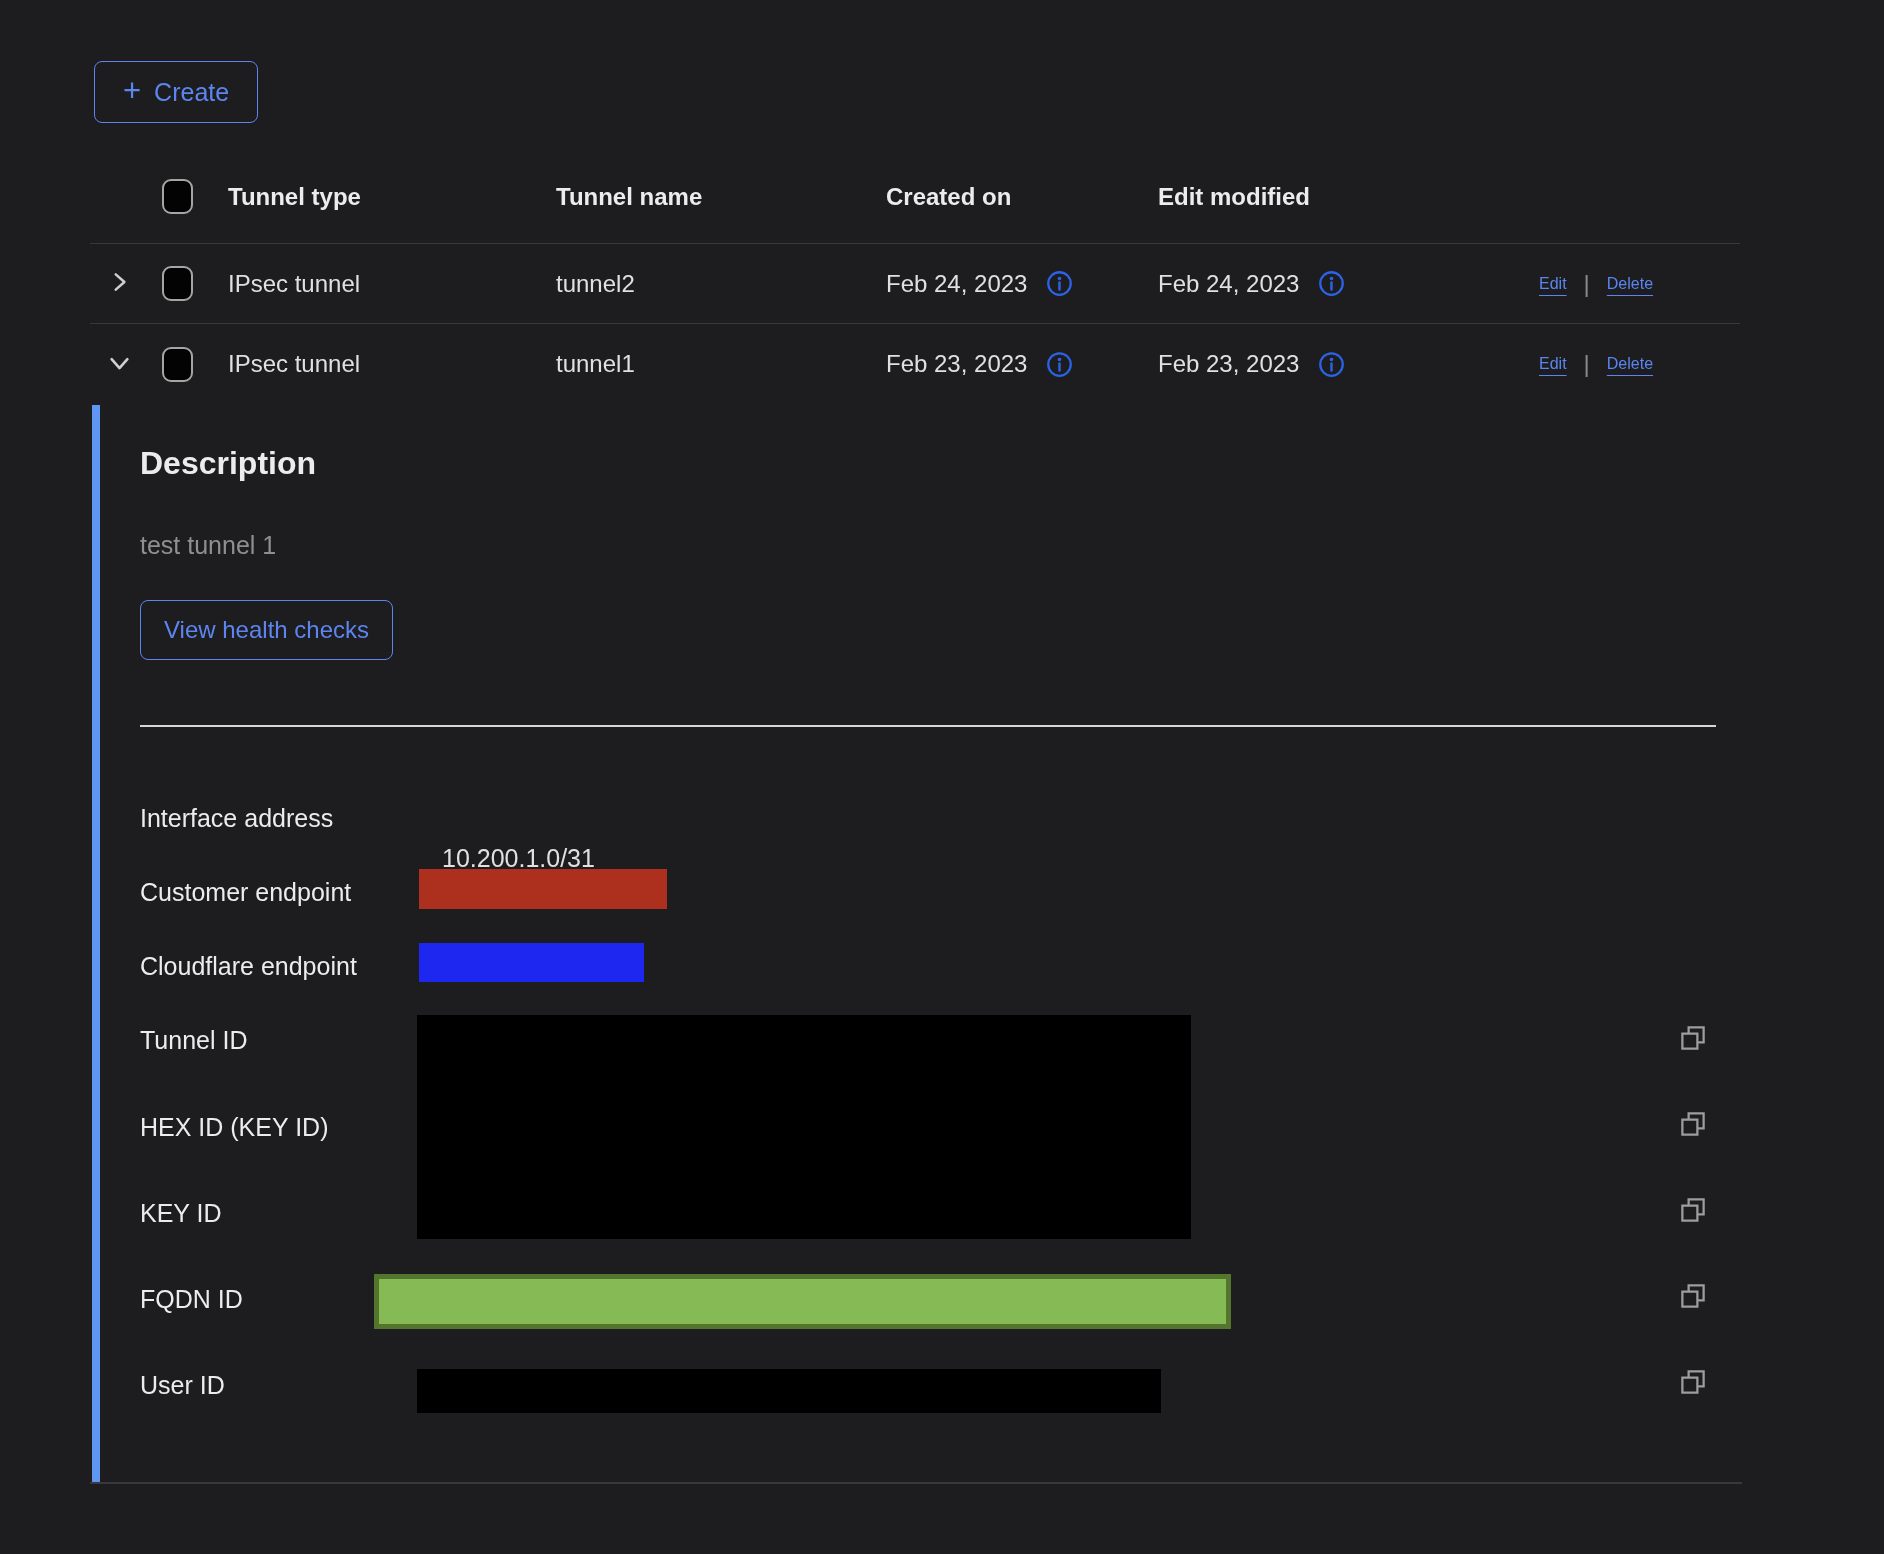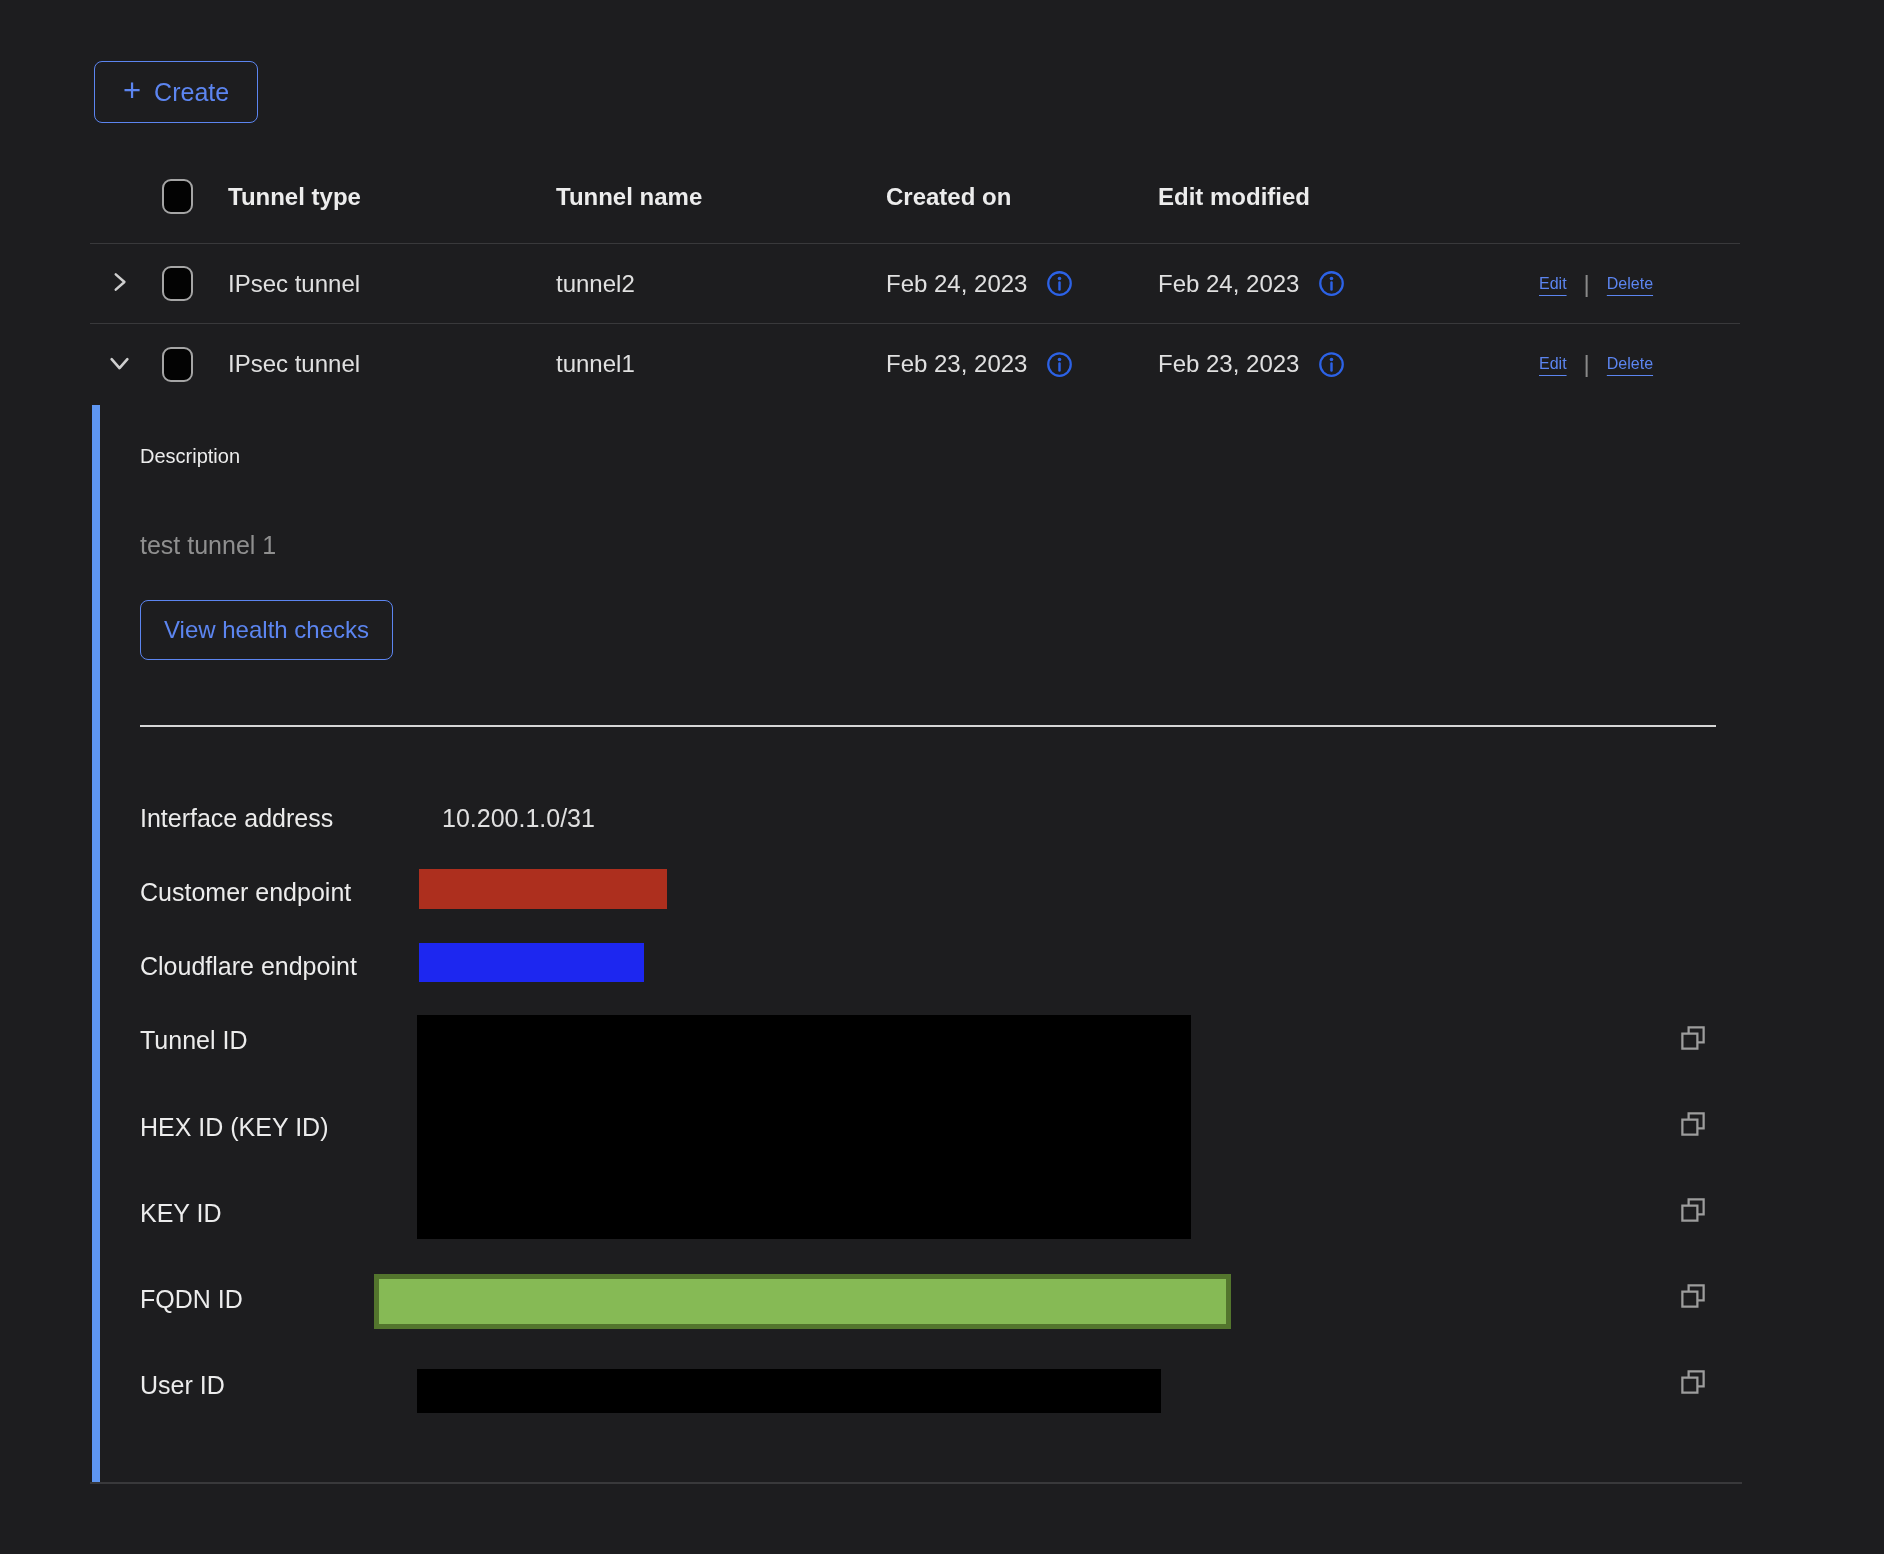--- a/index.html
+++ b/index.html
@@ -57,33 +57,33 @@
   .link{font-size:16px;color:var(--accent-blue);text-decoration:underline;text-underline-offset:6px;cursor:pointer;}
   .link-sep{font-size:24px;color:#8a8a8a;}
 
   .info-icon{display:inline-flex;flex:none;}
 
   
   .expanded-panel{
     position:absolute;left:92px;top:405px;width:1648px;height:1077px;
     border-left:8px solid var(--panel-bar-blue);
   }
-  .desc-label{position:absolute;left:40px;top:40px;font-size:20px;font-weight:400;color:var(--text-primary);}
+  .desc-label{position:absolute;left:40px;top:40px;font-size:32px;font-weight:700;color:var(--text-primary);}
   .desc-value{position:absolute;left:40px;top:126px;font-size:25px;color:var(--text-muted);}
   .health-btn{
     position:absolute;left:40px;top:195px;height:60px;padding:0 23px;
     display:flex;align-items:center;background:transparent;
     border:1.5px solid var(--accent-blue);border-radius:8px;
     color:var(--accent-blue);font-size:24px;cursor:pointer;
     font-family:"Liberation Sans","DejaVu Sans",sans-serif;
   }
   .panel-divider{position:absolute;left:40px;top:320px;width:1576px;height:2px;background:var(--divider-light);}
 
   .detail-label{position:absolute;left:40px;font-size:25px;color:var(--text-primary);line-height:30px;}
-  .detail-value{position:absolute;left:342px;font-size:25px;color:var(--text-secondary);line-height:30px;}
+  .detail-value{position:absolute;left:342px;font-size:25px;color:var(--text-secondary);line-height:30px;margin-top:40px;}
 
   .redact{position:absolute;}
   .redact-red{left:319px;top:464px;width:248px;height:40px;background:var(--redaction-red);}
   .redact-blue{left:319px;top:538px;width:225px;height:39px;background:var(--redaction-blue);}
   .redact-ids{left:317px;top:610px;width:774px;height:224px;background:var(--redaction-black);}
   .redact-green{left:274px;top:869px;width:857px;height:55px;background:var(--redaction-green-fill);border:5px solid var(--redaction-green-border);}
   .redact-user{left:317px;top:964px;width:744px;height:44px;background:var(--redaction-black);}
 
   .copy-btn{position:absolute;left:1578px;width:30px;height:30px;background:none;border:none;cursor:pointer;padding:0;}
 

